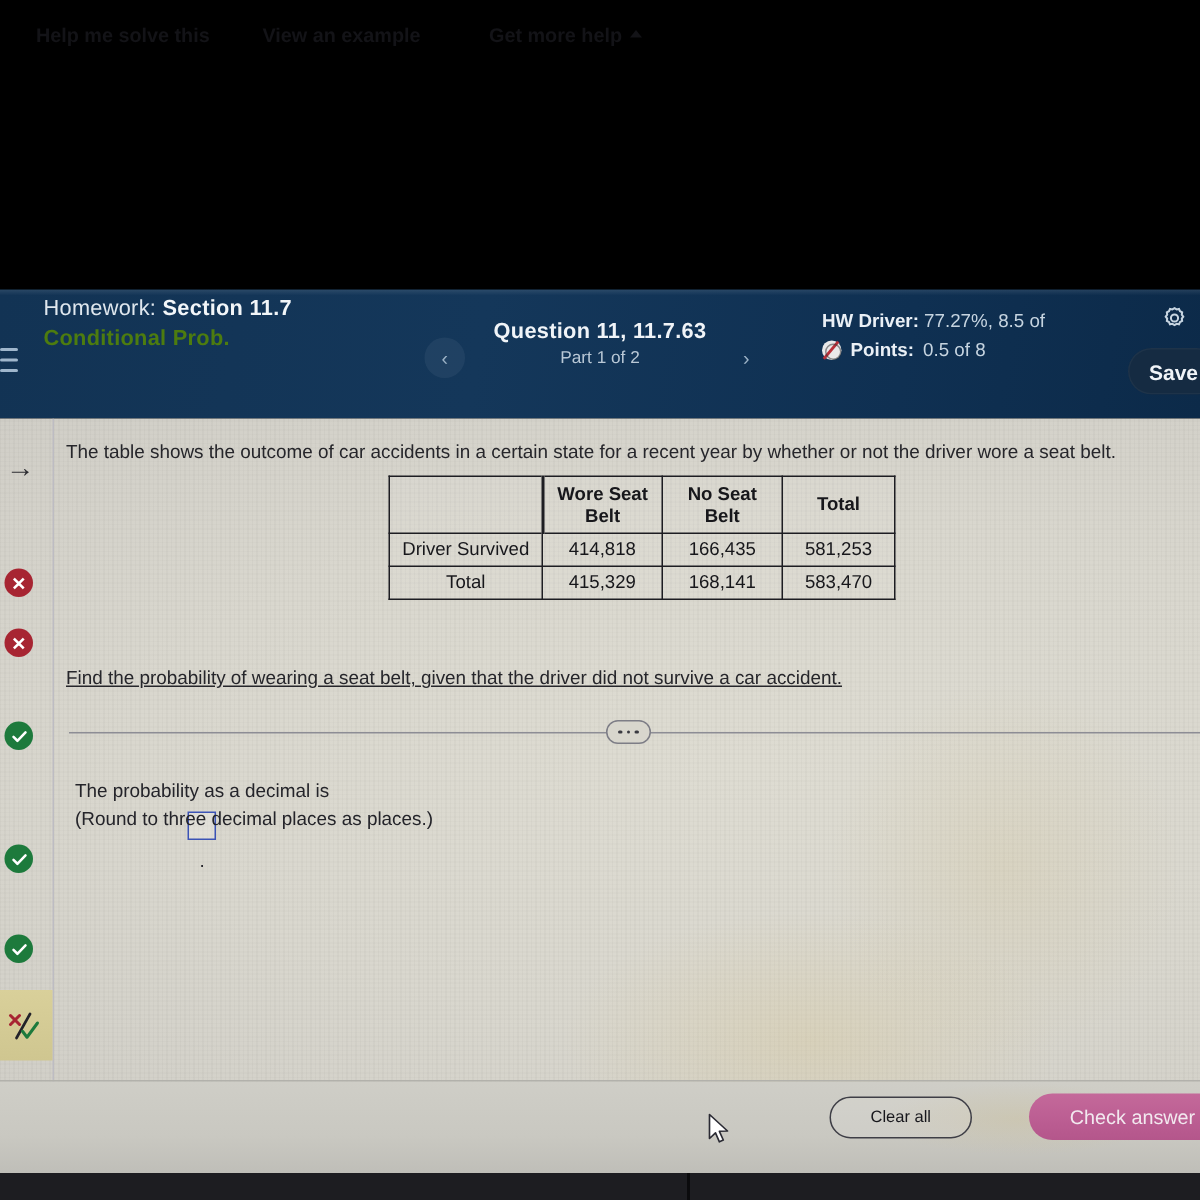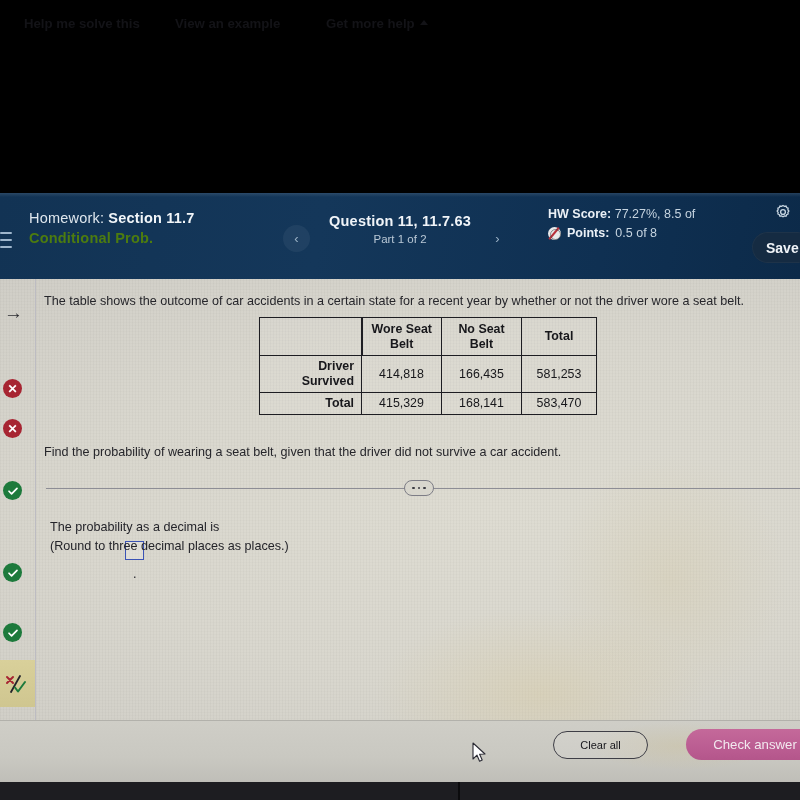--- a/index.html
+++ b/index.html
@@ -49,21 +49,21 @@
     width: 12px; height: 16px;
     display: flex; flex-direction: column; justify-content: space-between;
     z-index: 6;
   }
   .menu-icon span { display: block; height: 2px; background: #9fb6cc; border-radius: 1px; }
 
   .hw-title {
     position: absolute; left: 29px; top: 194px;
     width: 250px; color: #e8eef4;
     font-size: 14.5px; line-height: 20px; letter-spacing: .2px;
-    padding-top: 14px;
+    padding-top: 2px;
   }
   .hw-title .lbl { font-weight: 400; color: #dfe7ee; }
   .hw-title .strong { font-weight: bold; color: #f2f6f9; }
   .hw-title .line2 { font-weight: bold; color: #4d7c0f; display:block; }
 
   .nav-prev, .nav-next {
     position: absolute; top: 225px;
     width: 27px; height: 27px; border-radius: 50%;
     background: rgba(255,255,255,0.055);
     color: #9cb2c6; font-size: 13px;
@@ -166,42 +166,42 @@
     width: 24px; height: 22px;
   }
 
   
   .intro {
     position: absolute; left: 44px; top: 14px; width: 720px;
     color: #26262b; font-size: 12.6px; line-height: 17px;
   }
   .prompt {
     position: absolute; left: 44px; top: 165px; width: 700px;
-    color: #26262b; font-size: 12.6px; line-height: 17px;
+    color: #26262b; font-size: 12.6px; line-height: 17px; text-decoration: underline;
   }
 
   
   .tbl-wrap { position: absolute; left: 259px; top: 38px; }
   table.data {
     border-collapse: collapse;
     background: rgba(255,255,255,0.06);
     font-size: 12.4px; color: #17171b;
   }
   table.data th, table.data td {
     border: 1.6px solid #1d1d22;
     padding: 3px 7px;
     font-weight: normal;
     line-height: 15px;
   }
   table.data thead th {
     font-weight: bold; text-align: center; vertical-align: middle;
     height: 38px;
   }
   table.data thead th.corner { border-right-width: 2px; }
-  table.data td.rowlab { font-weight: bold; text-align: right; width: 102px; }
+  table.data td.rowlab { font-weight: normal; text-align: center; width: 102px; }
   table.data td.num { text-align: center; }
   table.data col.c1 { width: 102px; }
   table.data col.c2 { width: 80px; }
   table.data col.c3 { width: 80px; }
   table.data col.c4 { width: 75px; }
 
   
   .divider {
     position: absolute; left: 46px; top: 209px; width: 754px; height: 1px;
     background: #8d8d95;
@@ -300,21 +300,21 @@
     <span>›</span>
   </div>
 
   <div class="q-block">
     <div class="q-title">Question 11, 11.7.63</div>
     <div class="q-part">Part 1 of 2</div>
   </div>
 
   <div class="score-block">
     <div>
-      <span class="k">HW Score:</span>
+      <span class="k">HW Driver:</span>
       <span class="v">77.27%, 8.5 of</span>
     </div>
     <div class="points-row">
       <span class="pt-badge"></span>
       <span class="k">Points:</span>
       <span class="v">0.5 of 8</span>
     </div>
   </div>
 
   <div class="gear-icon">

